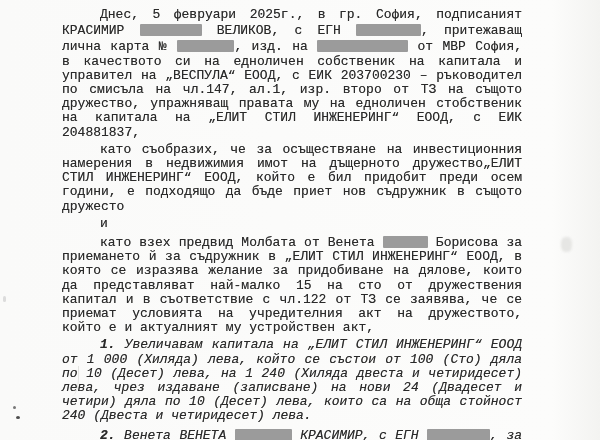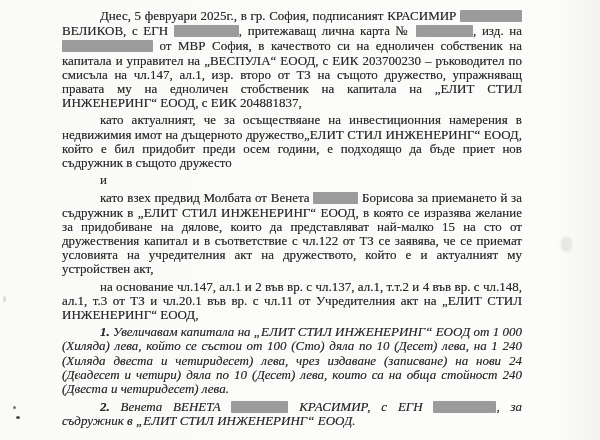--- a/index.html
+++ b/index.html
@@ -11,21 +11,21 @@
   .page{
     position:absolute;inset:0;
     background:linear-gradient(90deg,#fafaf9 0%,#fcfcfb 92%,#f3f3f1 100%);
   }
   .doc{
     position:absolute;left:62px;top:8px;width:460px;
     font-size:13px;line-height:14.2px;color:#2a2a2a;
     text-align:justify;
     text-shadow:0 0 0.5px rgba(40,40,40,0.55);
   }
-  .doc p{margin:0;padding:0;text-indent:38px;}
+  .doc p{margin:0;padding:0;text-indent:38px;font-family:Liberation Mono, monospace;}
   .doc p + p{margin-top:3px;}
   .doc p.heading{
     text-align:center;text-indent:0;font-weight:bold;
     letter-spacing:1px;margin-top:5px;margin-bottom:4px;
   }
   .doc p.decision{font-style:italic;}
   .doc .num{font-weight:bold;}
   .redaction{
     display:inline-block;height:12px;background:#9b9b9b;
     vertical-align:baseline;position:relative;top:2px;
@@ -40,24 +40,23 @@
     left:66px;top:366px;width:12px;height:30px;
     border-right:1px solid #e3e3e0;border-radius:0 0 60% 0;filter:blur(0.4px);
   }
 </style>
 </head>
 <body>
 
 <div class="page">
   <div class="doc" id="doc-body">
       <p class="body"><span>Днес, 5 февруари 2025г., в гр. София, подписаният КРАСИМИР </span><span class="redaction" style="width: 62px;"></span><span> ВЕЛИКОВ, с ЕГН </span><span class="redaction" style="width: 65px;"></span><span>, притежаващ лична карта № </span><span class="redaction" style="width: 57px;"></span><span>, изд. на </span><span class="redaction" style="width: 91px;"></span><span> от МВР София, в качеството си на едноличен собственик на капитала и управител на „ВЕСПУЛА“ ЕООД, с ЕИК 203700230 – ръководител по смисъла на чл.147, ал.1, изр. второ от ТЗ на същото дружество, упражняващ правата му на едноличен стобственик на капитала на „ЕЛИТ СТИЛ ИНЖЕНЕРИНГ“ ЕООД, с ЕИК 204881837,</span></p>
-      <p class="body"><span>като актуалният, че за осъществяане на инвестиционния намерения в недвижимия имот на дъщерното дружество„ЕЛИТ СТИЛ ИНЖЕНЕРИНГ“ ЕООД, който е бил придобит преди осем години, е подходящо да бъде приет нов съдружник в същото дружесто</span></p>
+      <p class="body"><span>като съобразих, че за осъществяане на инвестиционния намерения в недвижимия имот на дъщерното дружество„ЕЛИТ СТИЛ ИНЖЕНЕРИНГ“ ЕООД, който е бил придобит преди осем години, е подходящо да бъде приет нов съдружник в същото дружесто</span></p>
       <p class="body"><span>и</span></p>
       <p class="body"><span>като взех предвид Молбата от Венета </span><span class="redaction" style="width: 45px;"></span><span> Борисова за приемането й за съдружник в „ЕЛИТ СТИЛ ИНЖЕНЕРИНГ“ ЕООД, в която се изразява желание за придобиване на дялове, които да представляват най-малко 15 на сто от дружествения капитал и в съответствие с чл.122 от ТЗ се заявява, че се приемат условията на учредителния акт на дружеството, който е и актуалният му устройствен акт,</span></p>
-      <p class="body"><span>на основание чл.147, ал.1 и 2 във вр. с чл.137, ал.1, т.т.2 и 4 във вр. с чл.148, ал.1, т.3 от ТЗ и чл.20.1 във вр. с чл.11 от Учредителния акт на „ЕЛИТ СТИЛ ИНЖЕНЕРИНГ“ ЕООД,</span></p>
       <p class="decision"><span class="num">1.</span><span> Увеличавам капитала на „ЕЛИТ СТИЛ ИНЖЕНЕРИНГ“ ЕООД от 1 000 (Хиляда) лева, който се състои от 100 (Сто) дяла по 10 (Десет) лева, на 1 240 (Хиляда двеста и четиридесет) лева, чрез издаване (записване) на нови 24 (Двадесет и четири) дяла по 10 (Десет) лева, които са на обща стойност 240 (Двеста и четиридесет) лева.</span></p>
       <p class="decision"><span class="num">2.</span><span> Венета ВЕНЕТА </span><span class="redaction" style="width: 57px;"></span><span> КРАСИМИР, с ЕГН </span><span class="redaction" style="width: 63px;"></span><span>, за съдружник в „ЕЛИТ СТИЛ ИНЖЕНЕРИНГ“ ЕООД.</span></p>
     </div>
 
   <div class="artifact speck1"></div>
   <div class="artifact speck2"></div>
   <div class="artifact speck3"></div>
   <div class="artifact smudge-right"></div>
   <div class="artifact crease"></div>
 </div>

